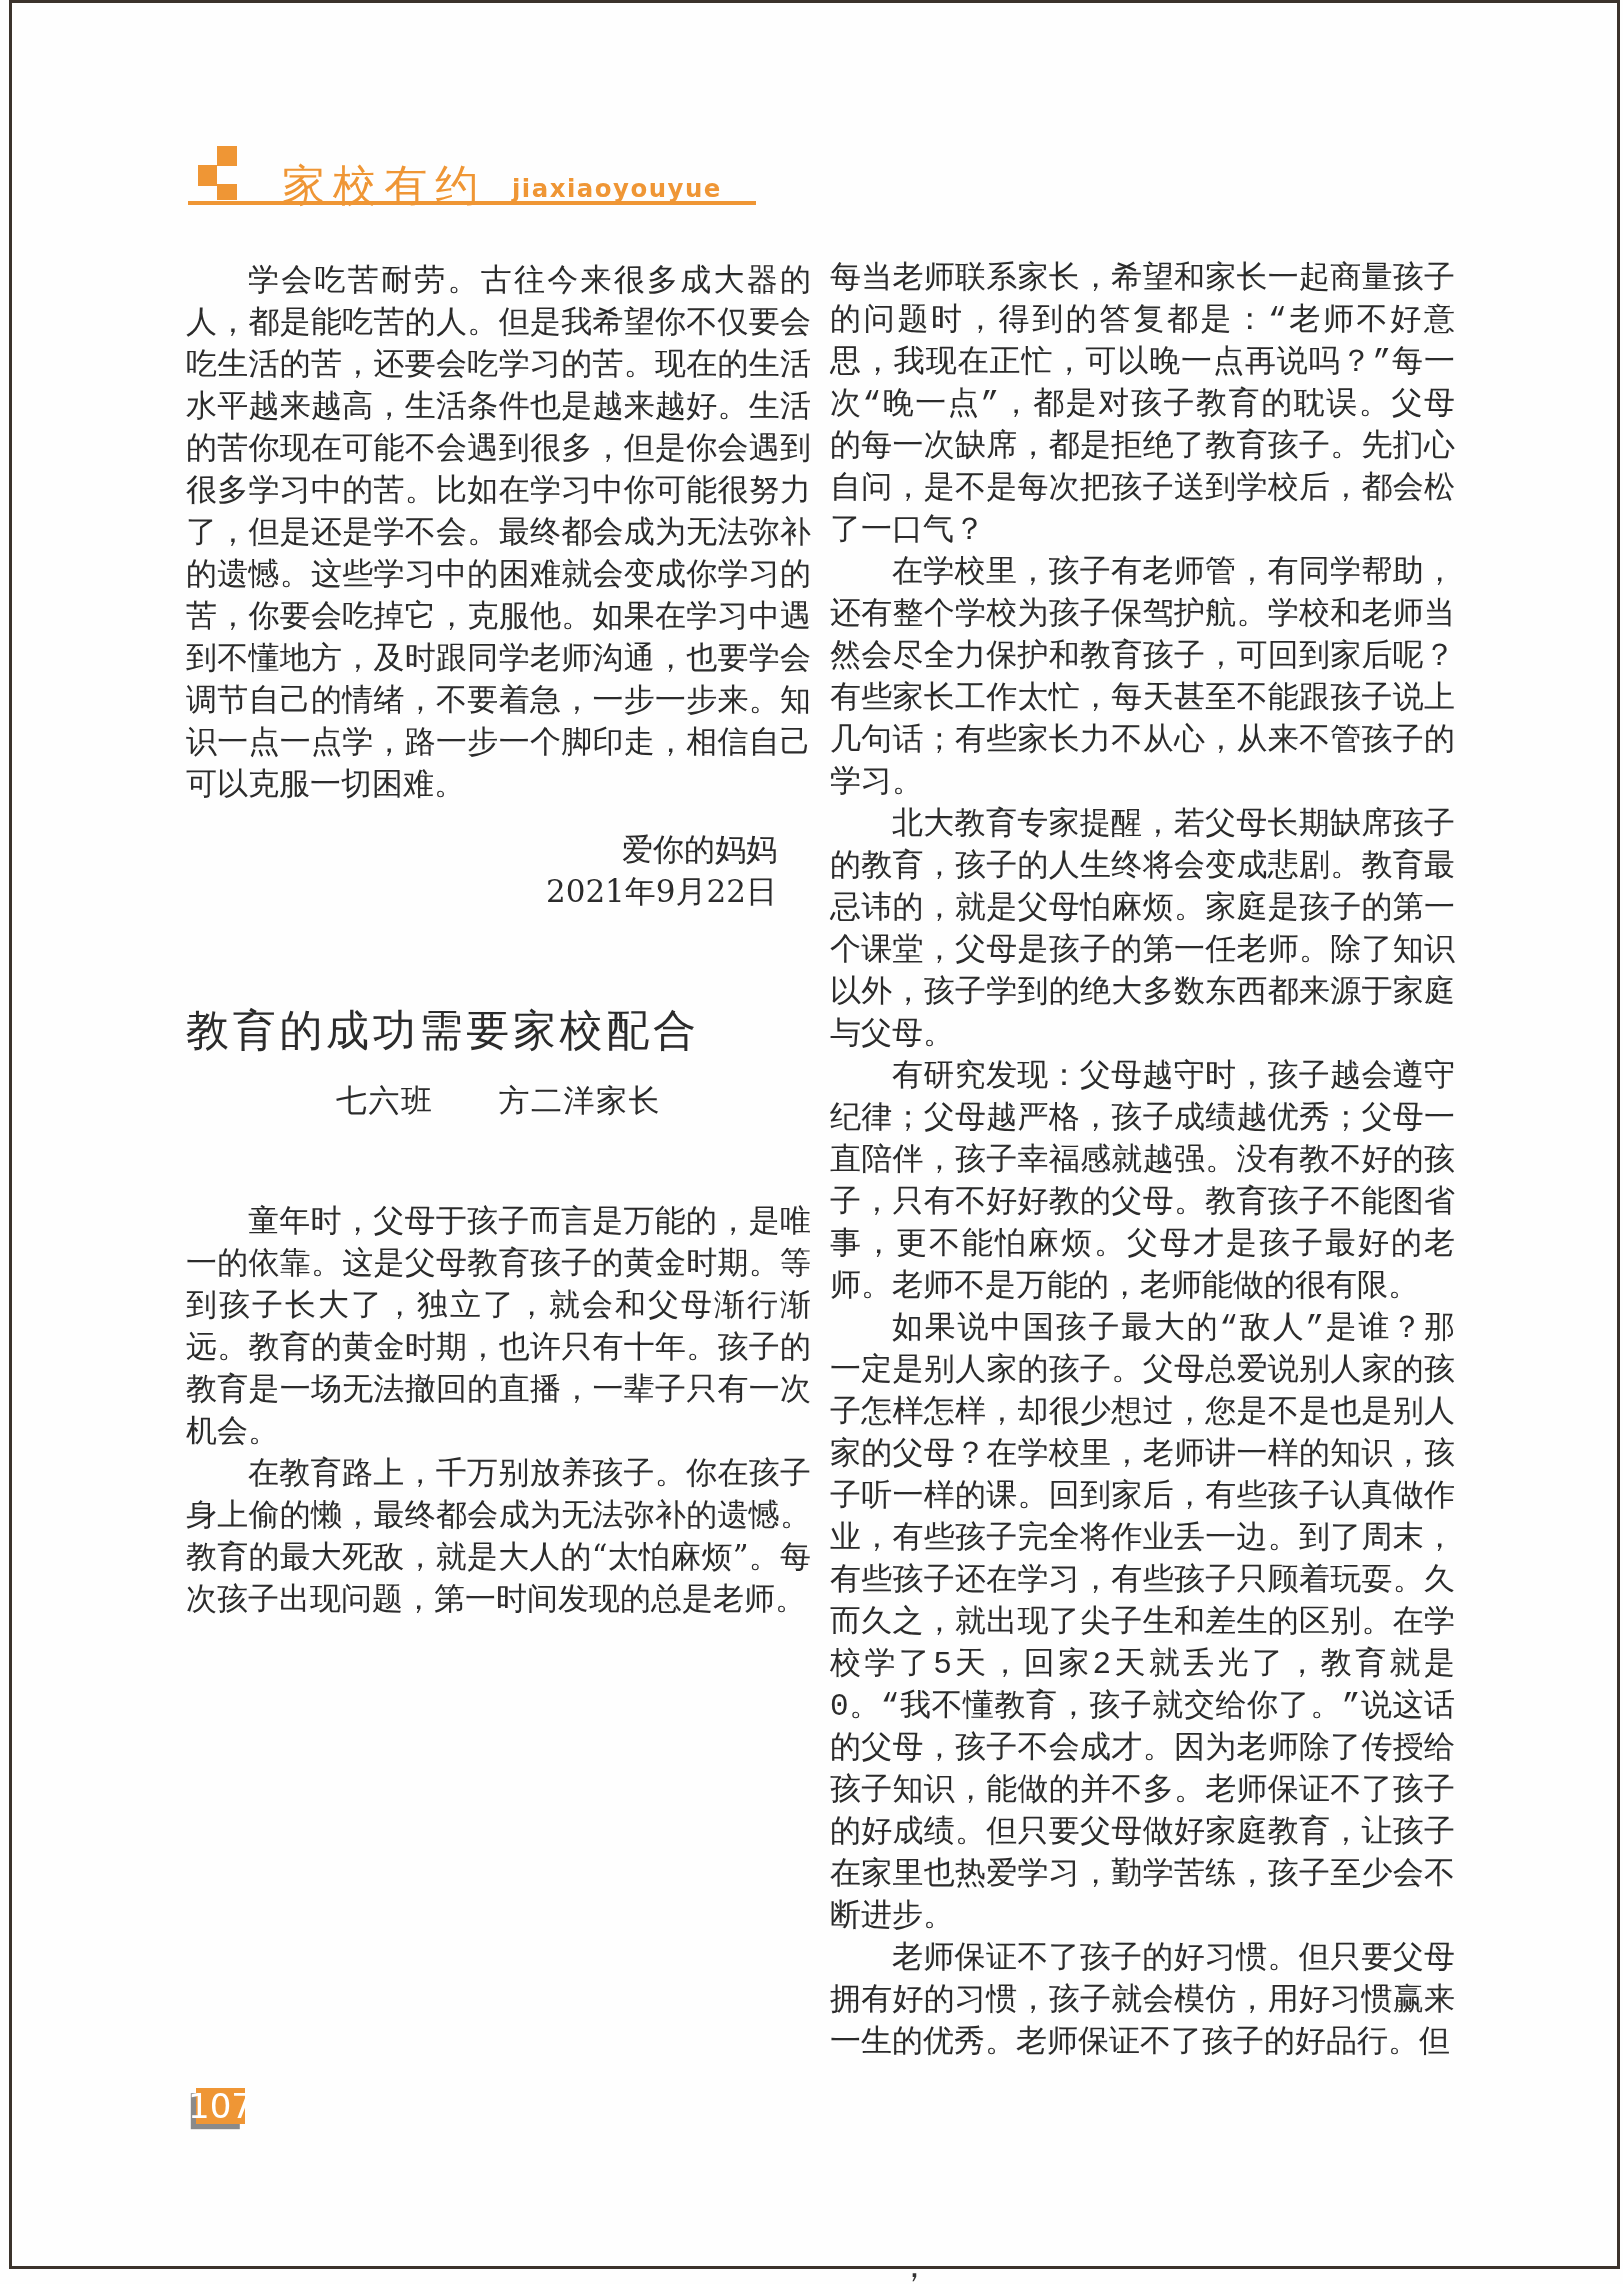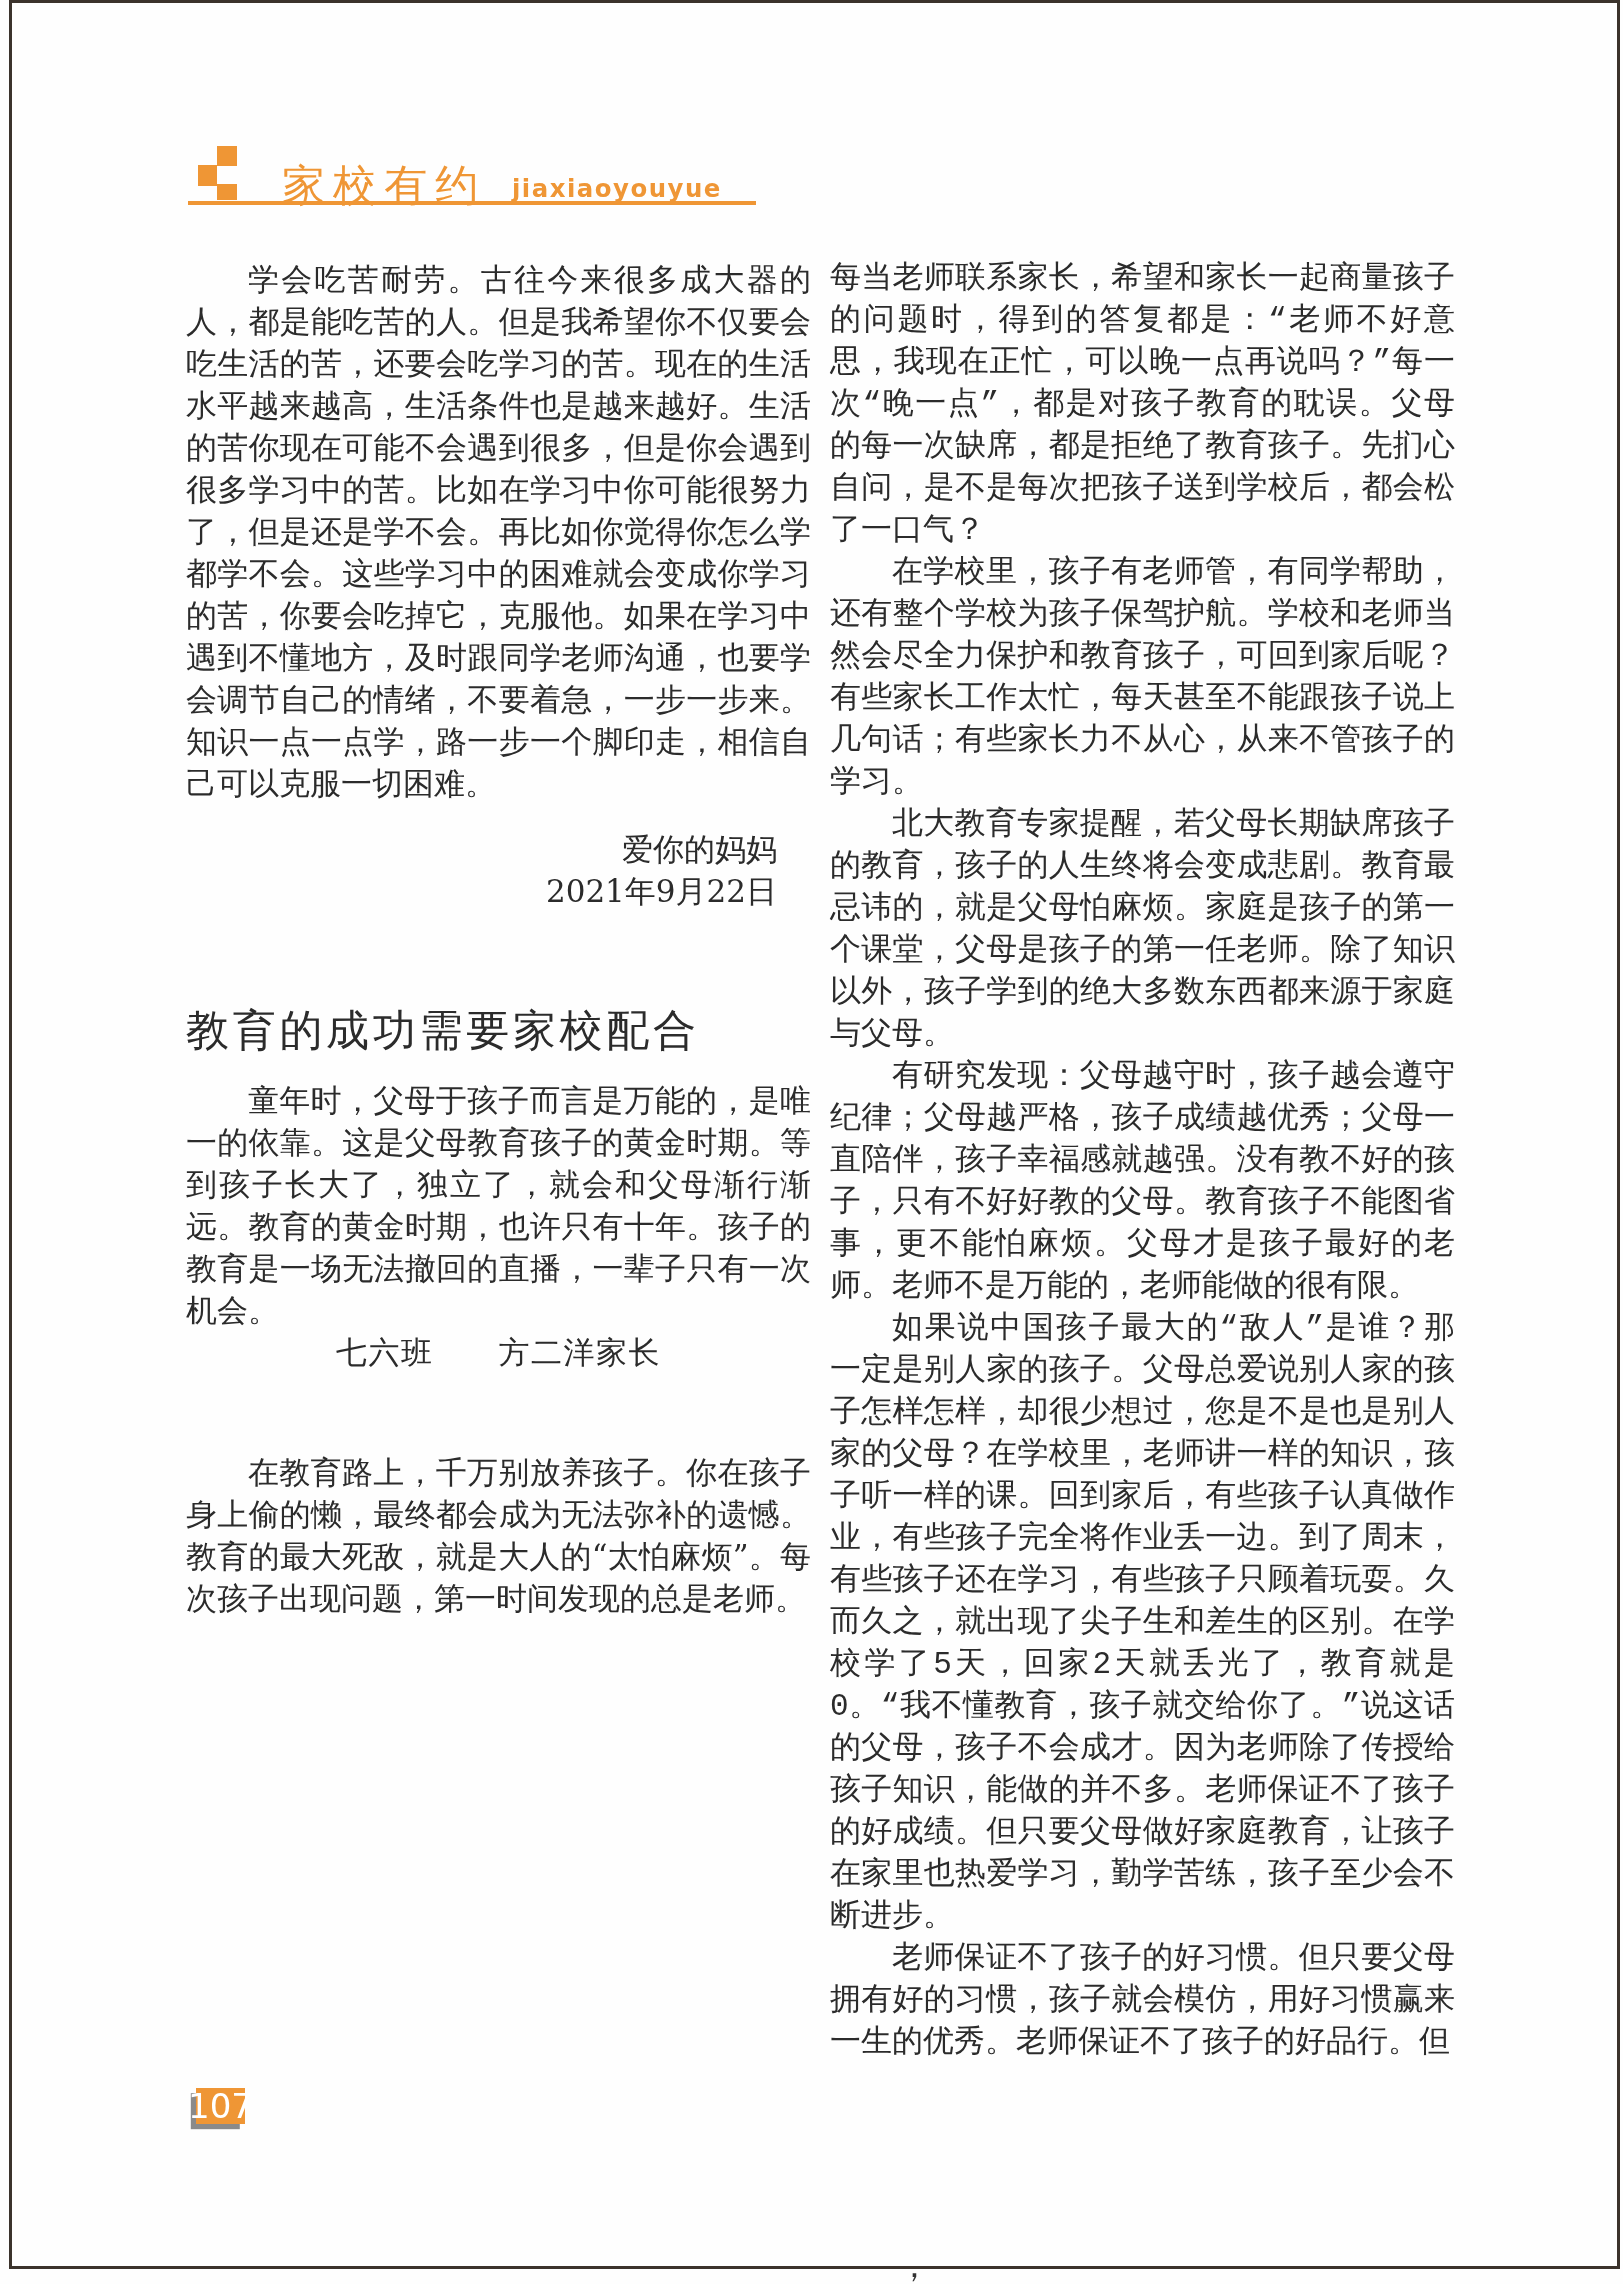--- a/index.html
+++ b/index.html
@@ -54,26 +54,26 @@
       <span class="b1"></span>
       <span class="b2"></span>
       <span class="b3"></span>
     </div>
     <span class="htitle">家校有约</span>
     <span class="hpinyin">jiaxiaoyouyue</span>
     <div class="hrule"></div>
   </header>
 
   <main class="col col-left">
-      <p class="blk body indent">学会吃苦耐劳。古往今来很多成大器的人，都是能吃苦的人。但是我希望你不仅要会吃生活的苦，还要会吃学习的苦。现在的生活水平越来越高，生活条件也是越来越好。生活的苦你现在可能不会遇到很多，但是你会遇到很多学习中的苦。比如在学习中你可能很努力了，但是还是学不会。再比如你觉得你怎么学都学不会。这些学习中的困难就会变成你学习的苦，你要会吃掉它，克服他。如果在学习中遇到不懂地方，及时跟同学老师沟通，也要学会调节自己的情绪，不要着急，一步一步来。知识一点一点学，路一步一个脚印走，相信自己可以克服一切困难。</p>
+      <p class="blk body indent">学会吃苦耐劳。古往今来很多成大器的人，都是能吃苦的人。但是我希望你不仅要会吃生活的苦，还要会吃学习的苦。现在的生活水平越来越高，生活条件也是越来越好。生活的苦你现在可能不会遇到很多，但是你会遇到很多学习中的苦。比如在学习中你可能很努力了，但是还是学不会。最终都会成为无法弥补的遗憾。这些学习中的困难就会变成你学习的苦，你要会吃掉它，克服他。如果在学习中遇到不懂地方，及时跟同学老师沟通，也要学会调节自己的情绪，不要着急，一步一步来。知识一点一点学，路一步一个脚印走，相信自己可以克服一切困难。</p>
       <p class="blk signature">爱你的妈妈</p>
       <p class="blk signature">2021年9月22日</p>
       <p class="blk article-title">教育的成功需要家校配合</p>
+      <p class="blk byline">七六班　　方二洋家长</p>
       <p class="blk body indent">童年时，父母于孩子而言是万能的，是唯一的依靠。这是父母教育孩子的黄金时期。等到孩子长大了，独立了，就会和父母渐行渐远。教育的黄金时期，也许只有十年。孩子的教育是一场无法撤回的直播，一辈子只有一次机会。</p>
-      <p class="blk byline">七六班　　方二洋家长</p>
       <p class="blk body indent">在教育路上，千万别放养孩子。你在孩子身上偷的懒，最终都会成为无法弥补的遗憾。教育的最大死敌，就是大人的“太怕麻烦”。每次孩子出现问题，第一时间发现的总是老师。</p>
     </main>
   <main class="col col-right">
       <p class="blk body">每当老师联系家长，希望和家长一起商量孩子的问题时，得到的答复都是：“老师不好意思，我现在正忙，可以晚一点再说吗？”每一次“晚一点”，都是对孩子教育的耽误。父母的每一次缺席，都是拒绝了教育孩子。先扪心自问，是不是每次把孩子送到学校后，都会松了一口气？</p>
       <p class="blk body indent">在学校里，孩子有老师管，有同学帮助，还有整个学校为孩子保驾护航。学校和老师当然会尽全力保护和教育孩子，可回到家后呢？有些家长工作太忙，每天甚至不能跟孩子说上几句话；有些家长力不从心，从来不管孩子的学习。</p>
       <p class="blk body indent">北大教育专家提醒，若父母长期缺席孩子的教育，孩子的人生终将会变成悲剧。教育最忌讳的，就是父母怕麻烦。家庭是孩子的第一个课堂，父母是孩子的第一任老师。除了知识以外，孩子学到的绝大多数东西都来源于家庭与父母。</p>
       <p class="blk body indent">有研究发现：父母越守时，孩子越会遵守纪律；父母越严格，孩子成绩越优秀；父母一直陪伴，孩子幸福感就越强。没有教不好的孩子，只有不好好教的父母。教育孩子不能图省事，更不能怕麻烦。父母才是孩子最好的老师。老师不是万能的，老师能做的很有限。</p>
       <p class="blk body indent">如果说中国孩子最大的“敌人”是谁？那一定是别人家的孩子。父母总爱说别人家的孩子怎样怎样，却很少想过，您是不是也是别人家的父母？在学校里，老师讲一样的知识，孩子听一样的课。回到家后，有些孩子认真做作业，有些孩子完全将作业丢一边。到了周末，有些孩子还在学习，有些孩子只顾着玩耍。久而久之，就出现了尖子生和差生的区别。在学校学了5天，回家2天就丢光了，教育就是0。“我不懂教育，孩子就交给你了。”说这话的父母，孩子不会成才。因为老师除了传授给孩子知识，能做的并不多。老师保证不了孩子的好成绩。但只要父母做好家庭教育，让孩子在家里也热爱学习，勤学苦练，孩子至少会不断进步。</p>
       <p class="blk body indent">老师保证不了孩子的好习惯。但只要父母拥有好的习惯，孩子就会模仿，用好习惯赢来一生的优秀。老师保证不了孩子的好品行。但</p>
     </main>

